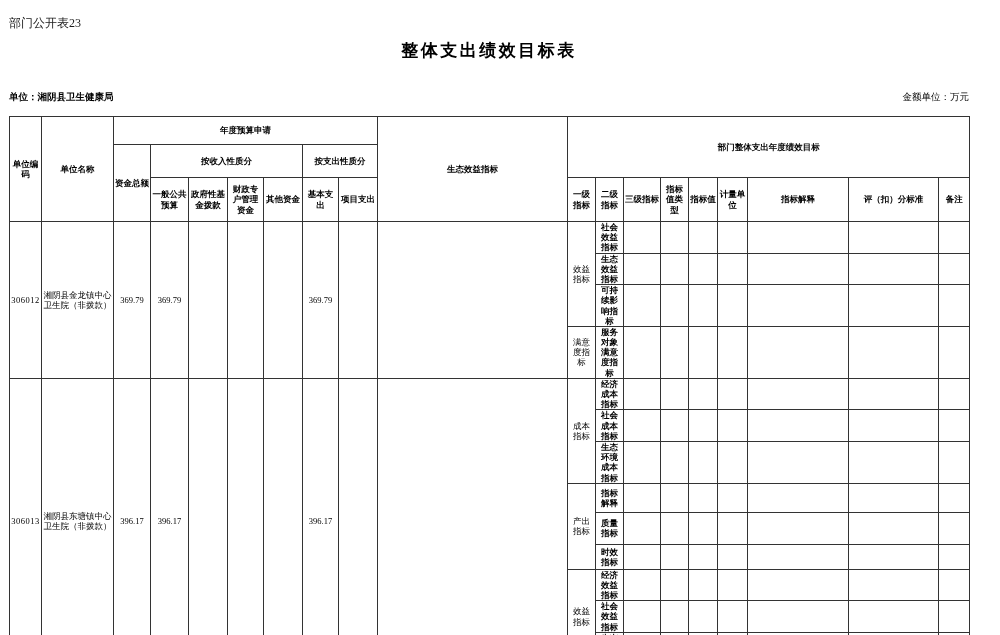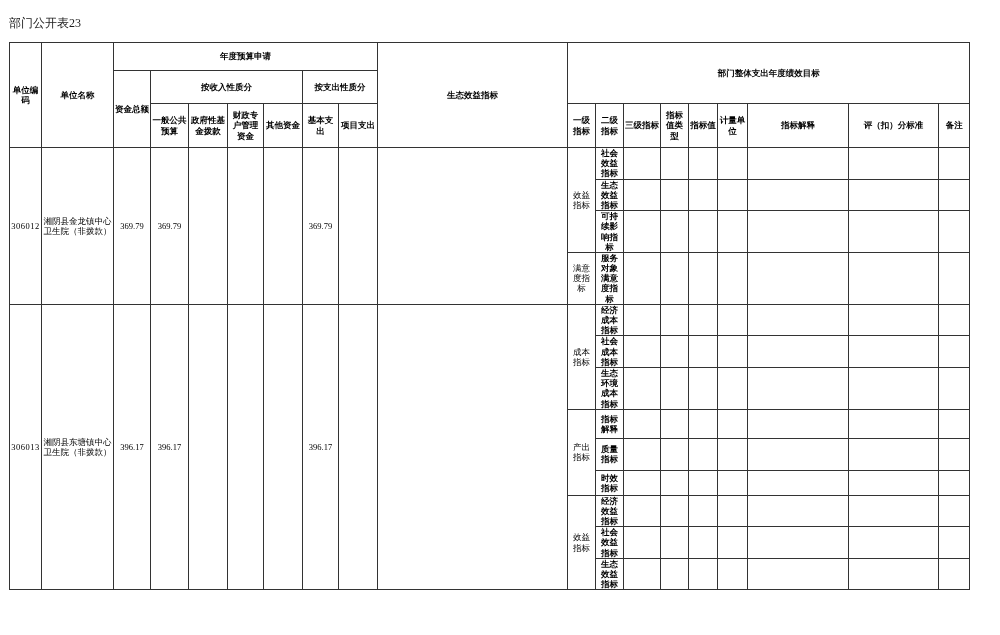--- a/index.html
+++ b/index.html
@@ -31,20 +31,25 @@
   td.code { text-align:left; padding:0 2px; font-size:9px; letter-spacing:0.5px; }
   td.name { text-align:left; padding:0 2px; font-size:8.5px; }
   td.l1 { padding:0 4px; }
   td.l2 { padding:0 1px; font-size:8px;font-weight:bold; }
 </style>
 </head>
 <body>
 
 <div class="page">
   <div class="corner">部门公开表23</div>
+  <div class="title">整体支出绩效目标表</div>
+  <div class="meta">
+    <span class="unit-label">单位：湘阴县卫生健康局</span>
+    <span>金额单位：万元</span>
+  </div>
 
   <table class="perf">
     <colgroup>
       <col style="width:32px">
         <col style="width:72px">
         <col style="width:37px">
         <col style="width:38px">
       <col style="width:39px">
         <col style="width:36px">
         <col style="width:39px">

